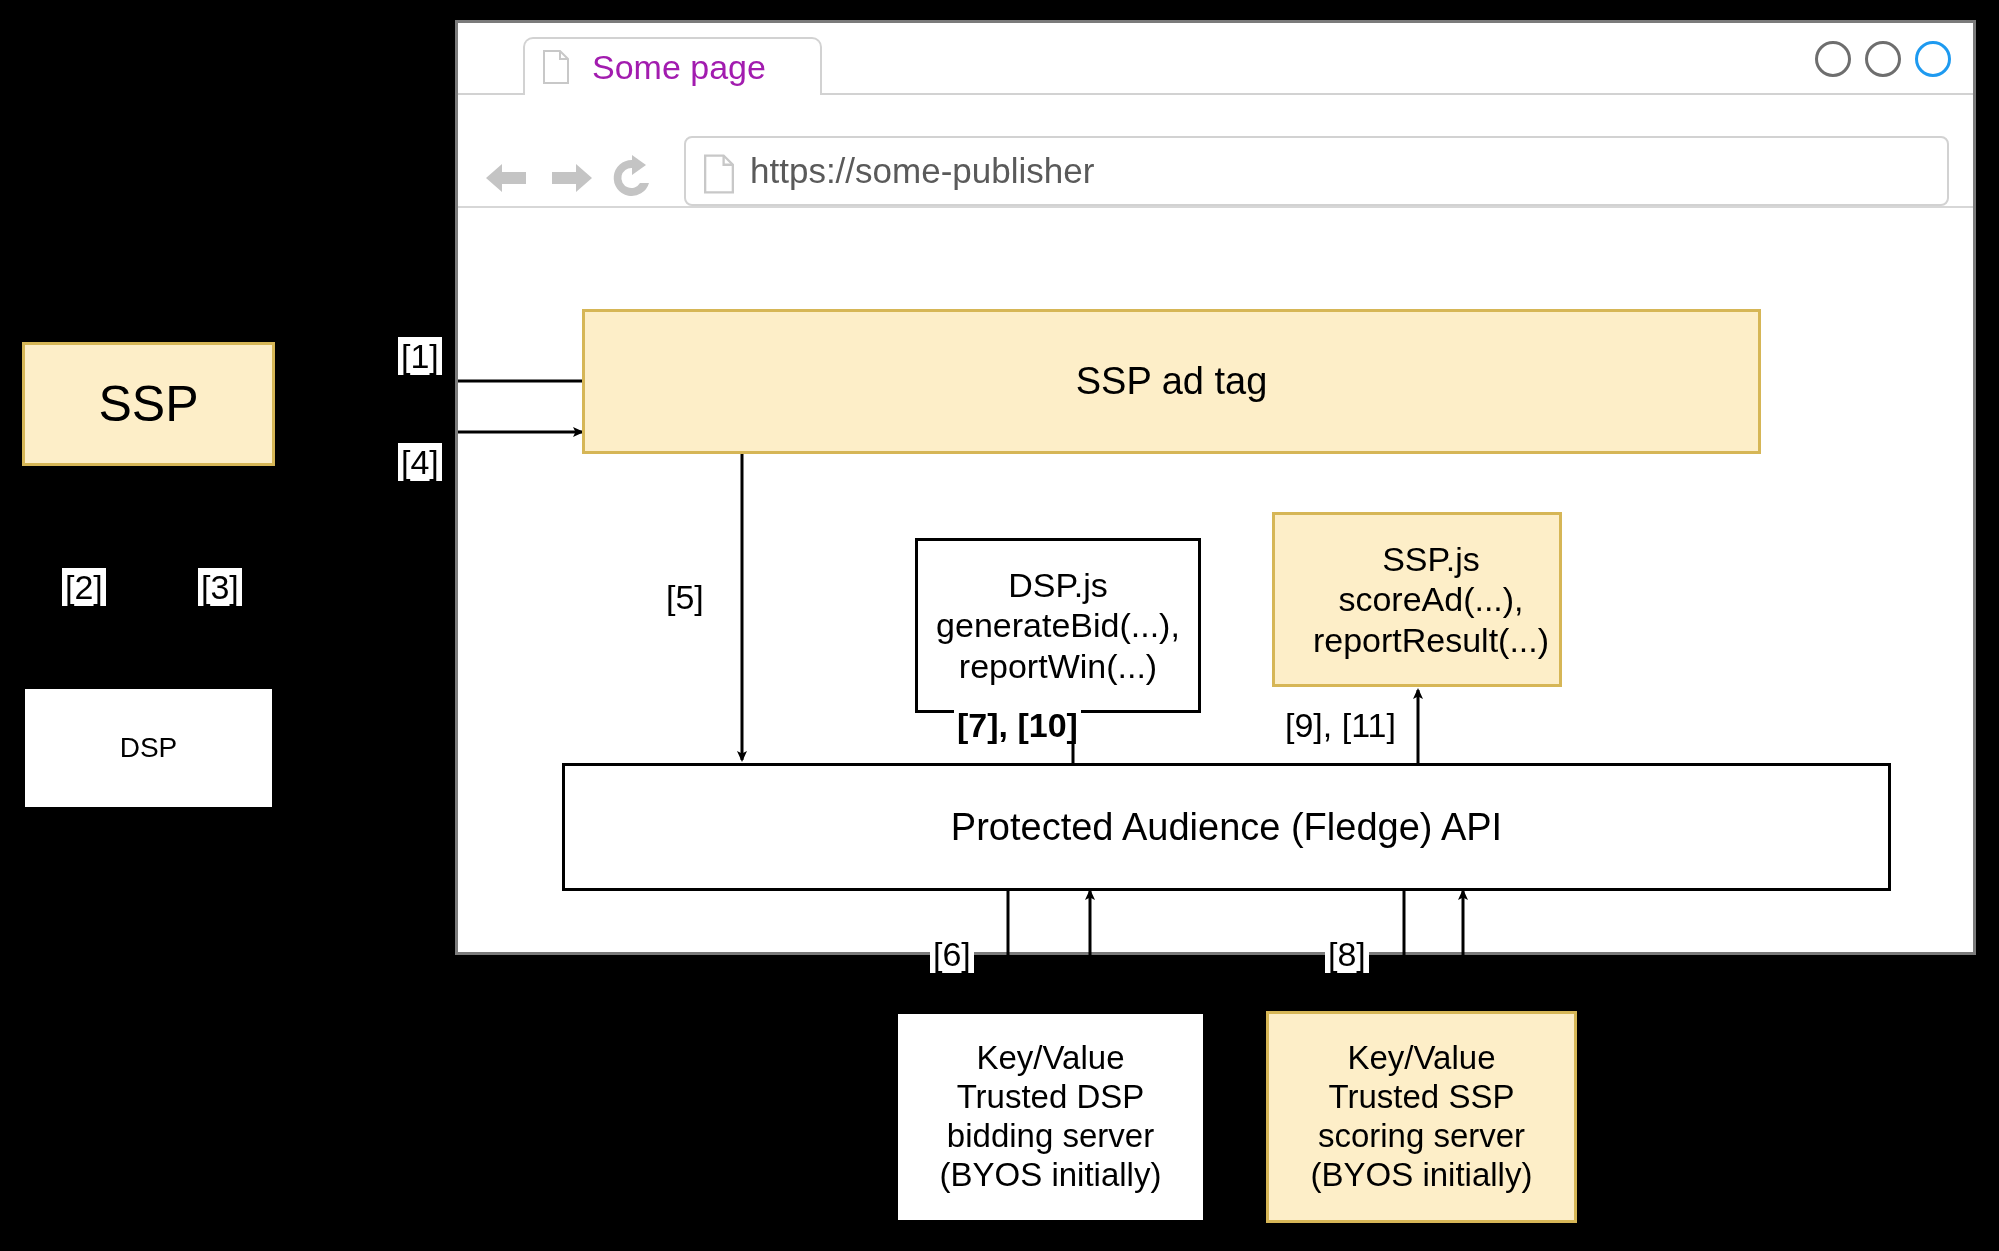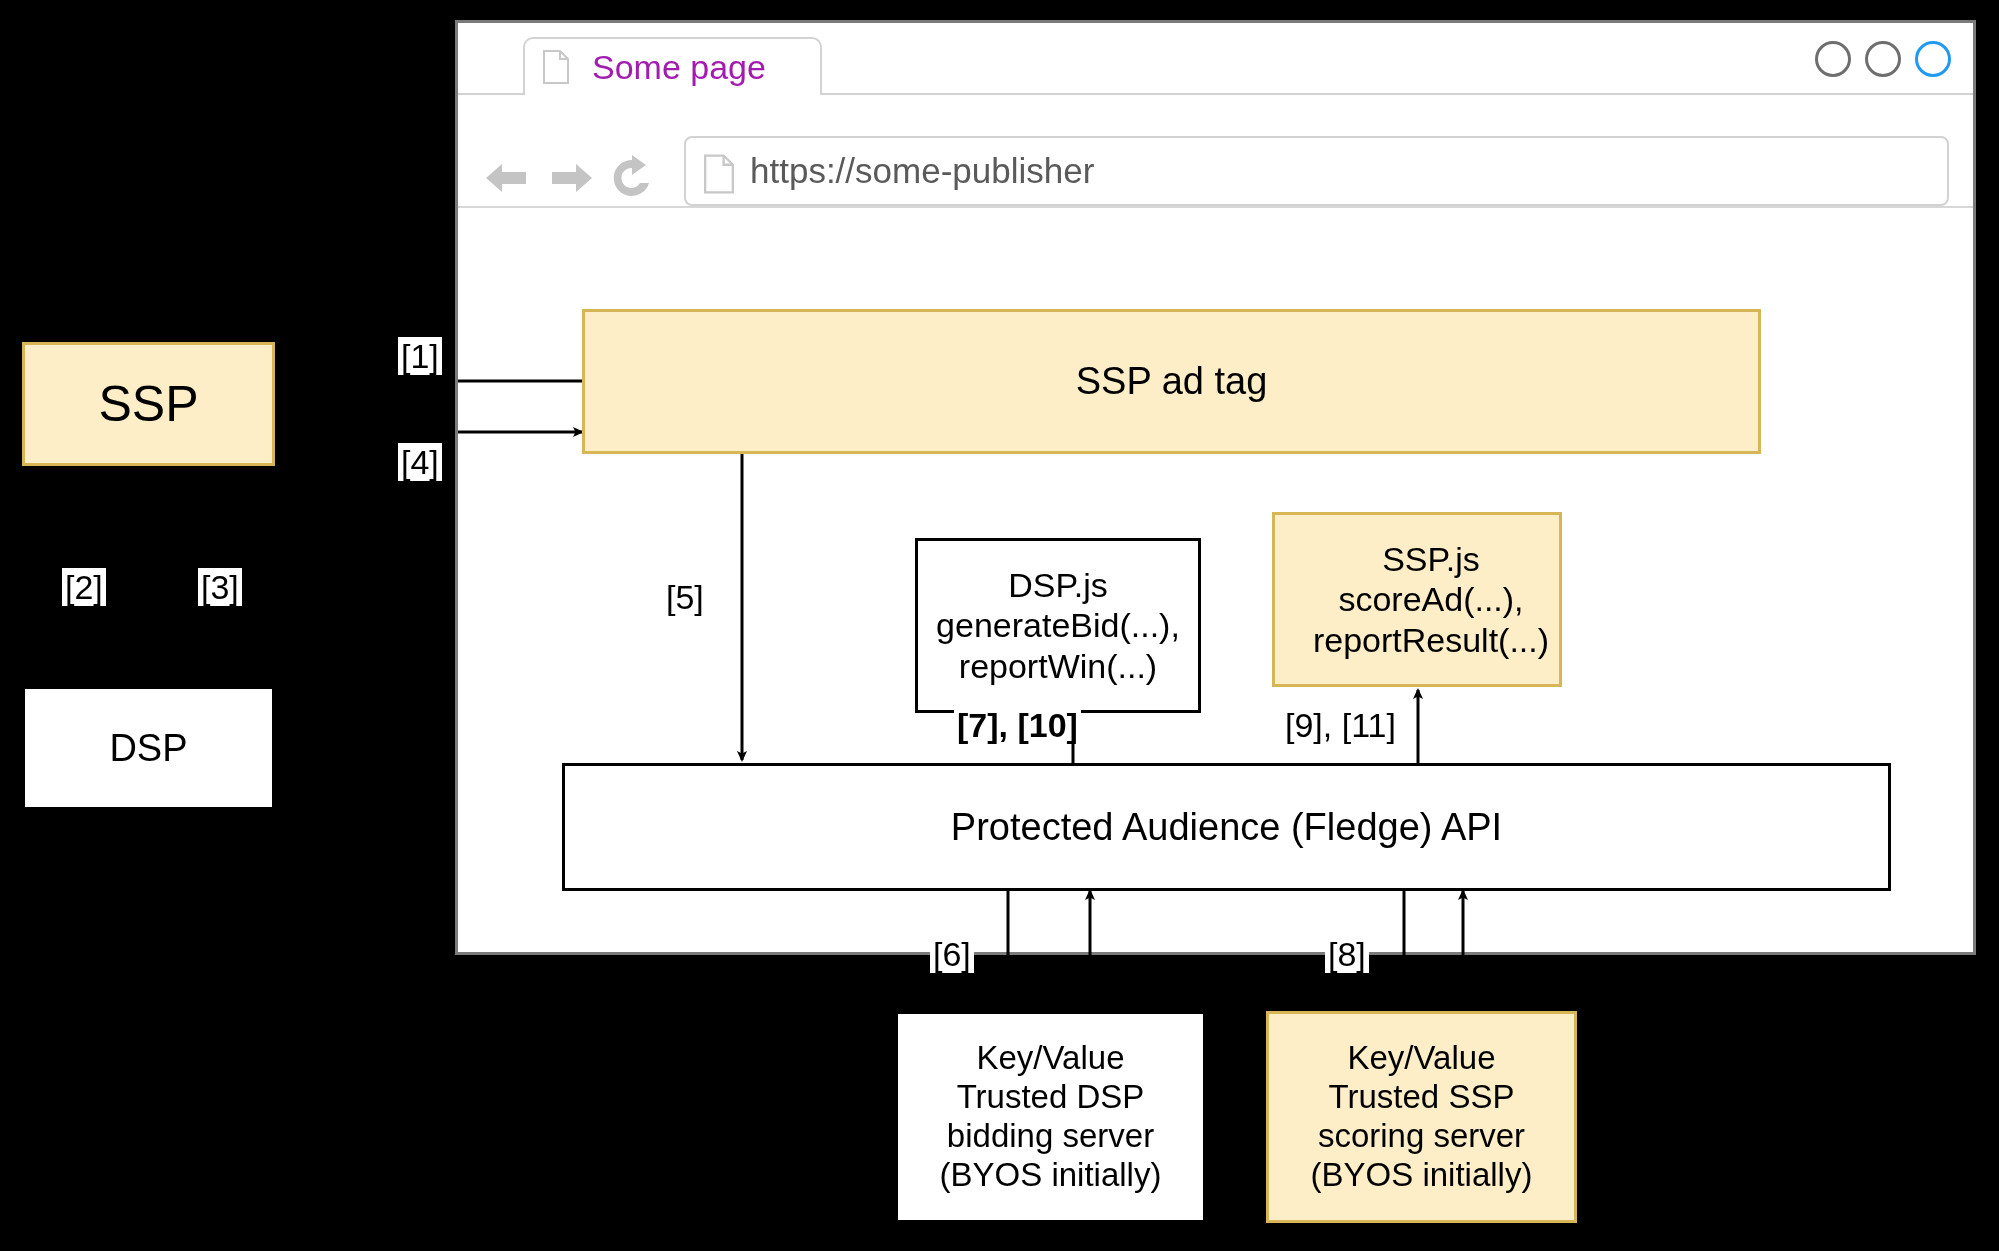--- a/index.html
+++ b/index.html
@@ -157,21 +157,21 @@
     background: #fdeec8;
     border: 3px solid #d6b656;
   }
 
   #node-ssp {
     left: 22px; top: 342px; width: 253px; height: 124px;
     font-size: 50px;
   }
   #node-dsp {
     left: 22px; top: 686px; width: 253px; height: 124px;
-    font-size: 38px;
+    font-size: 28px;
   }
   #node-ssp-ad-tag {
     left: 582px; top: 309px; width: 1179px; height: 145px;
     font-size: 38px;
   }
   #node-dspjs {
     left: 915px; top: 512px; width: 286px; height: 175px;
     font-size: 34px;
     flex-direction: column;
     margin-top: 26px;

